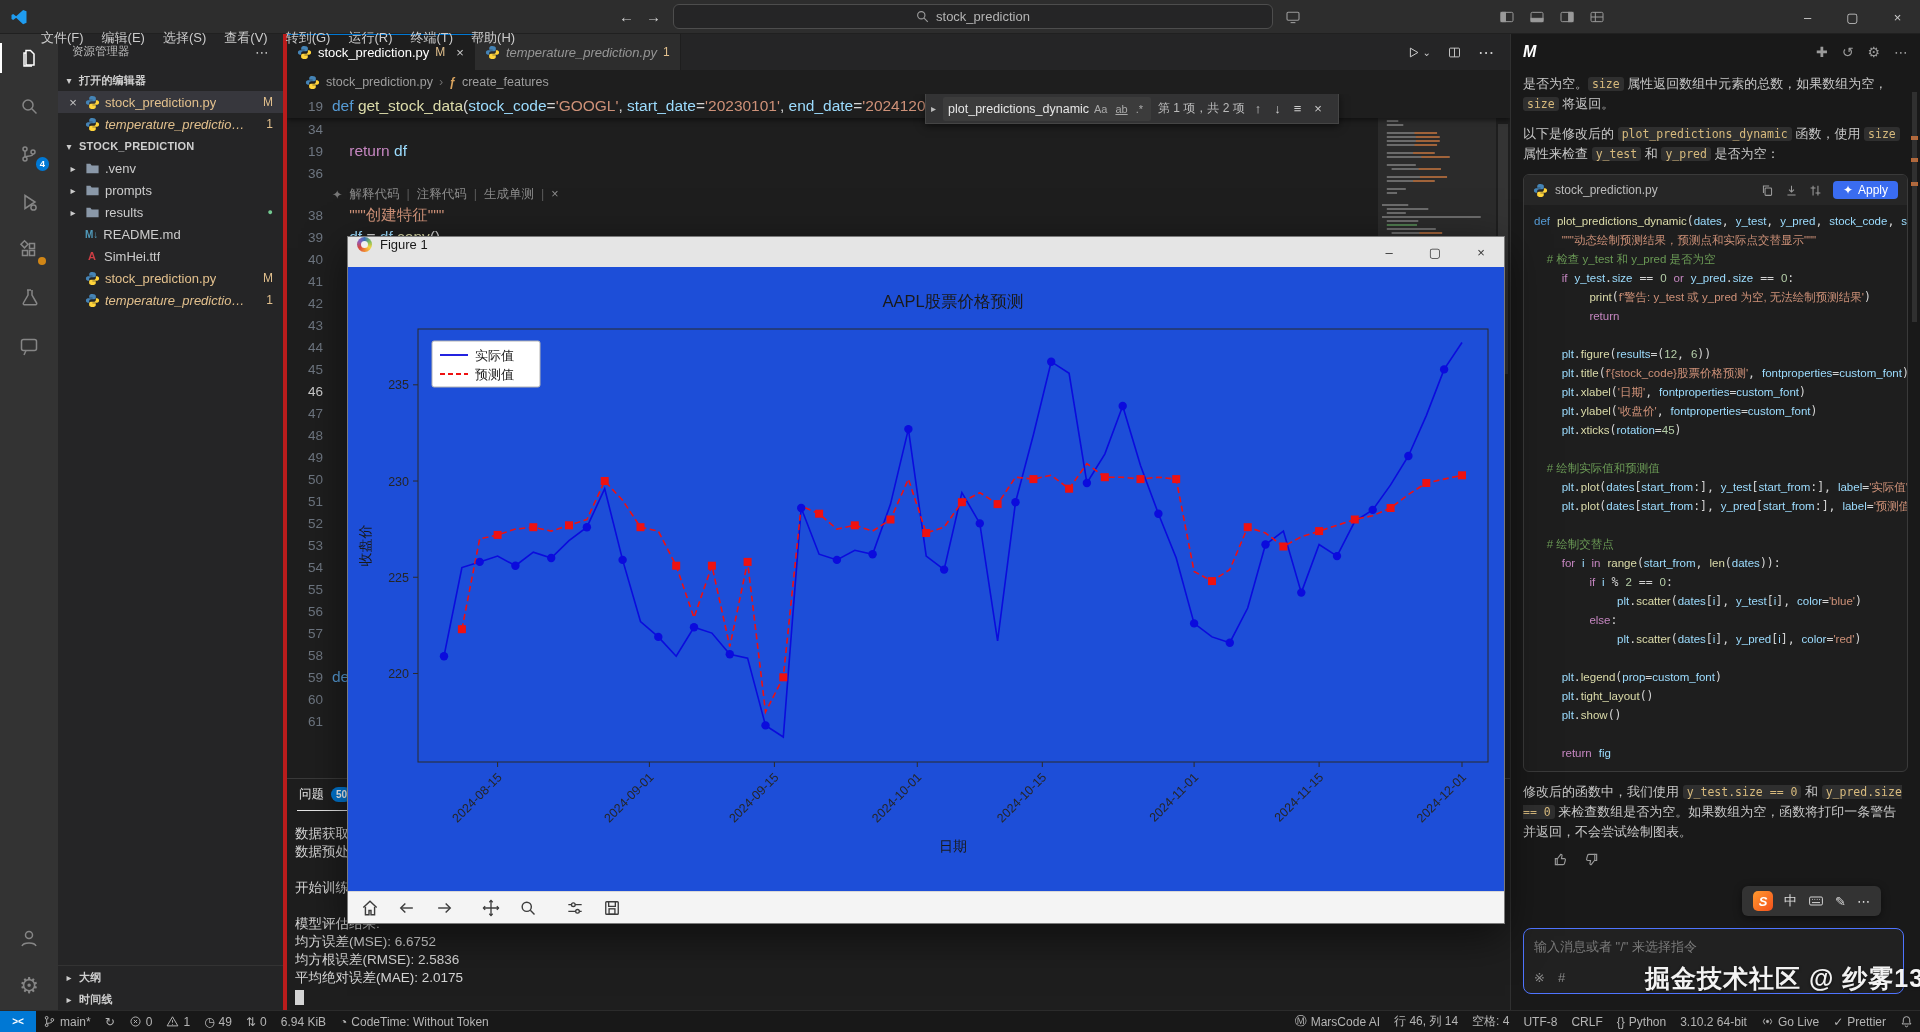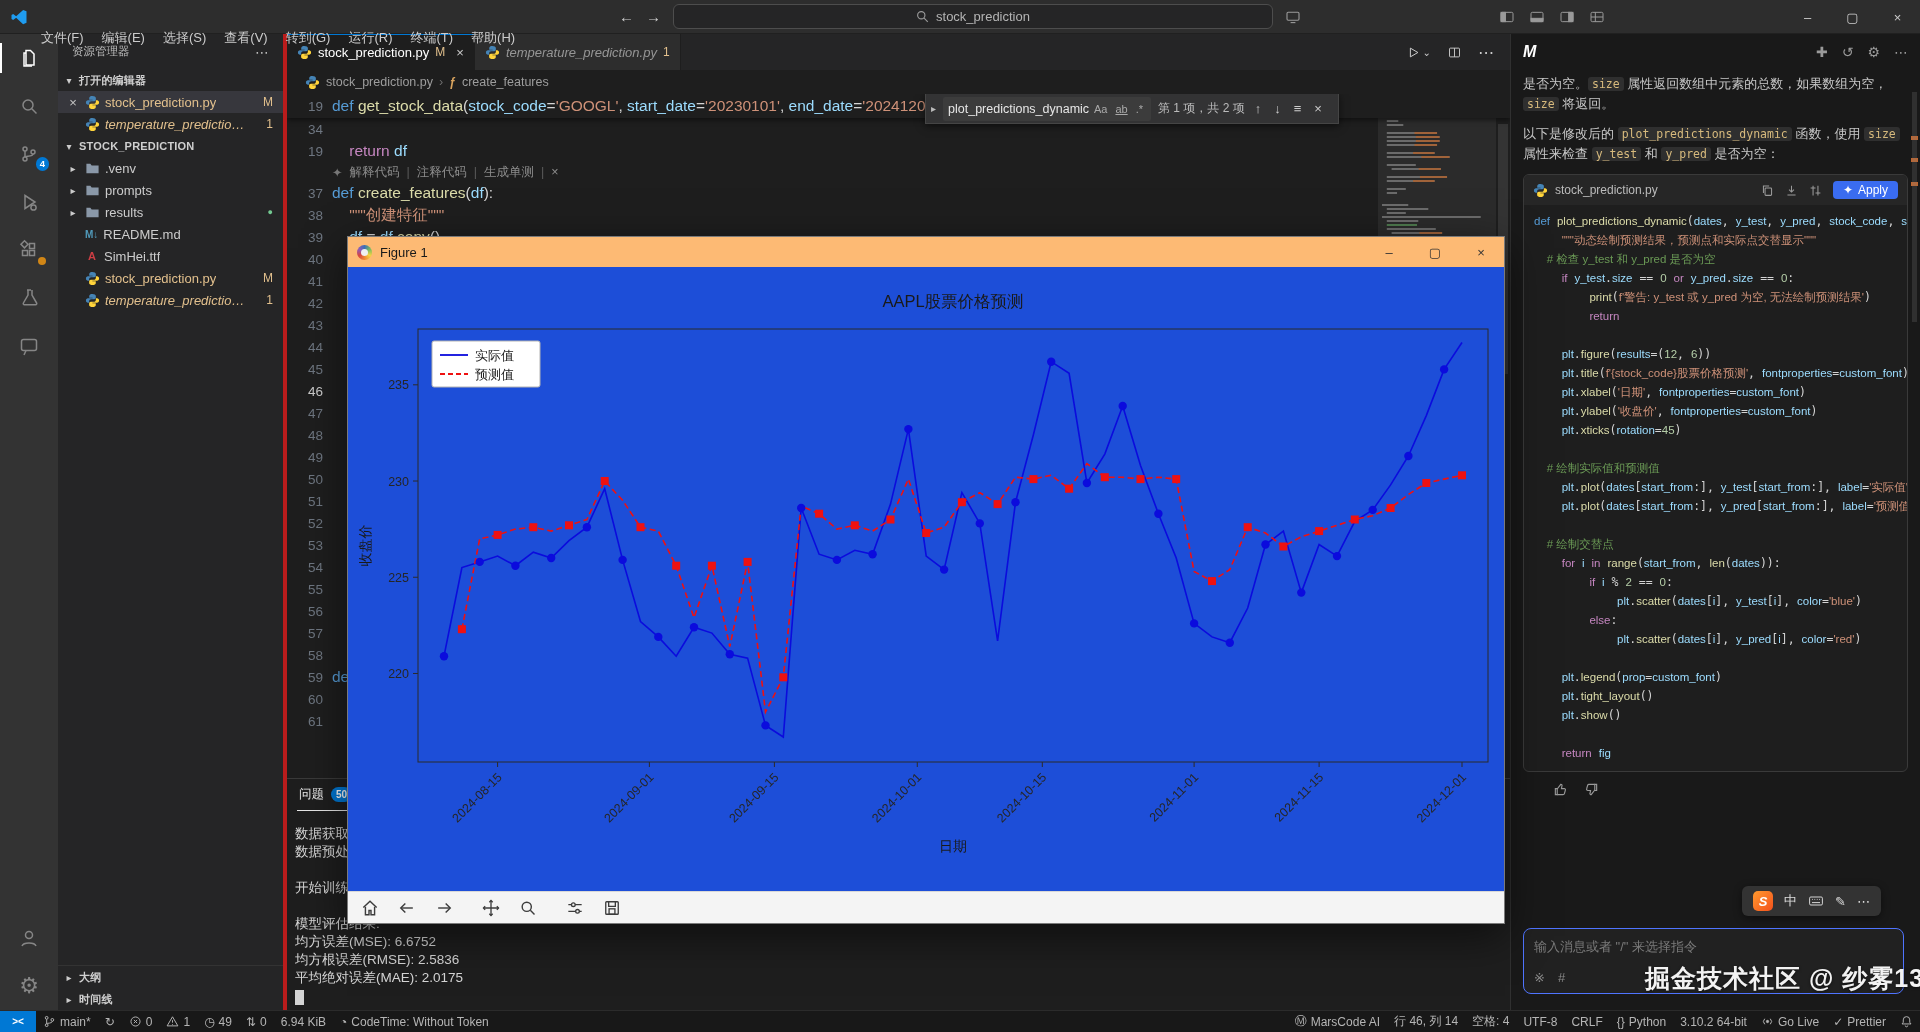--- a/index.html
+++ b/index.html
@@ -120,21 +120,21 @@
   
   .statusbar{position:absolute;bottom:0;left:0;right:0;height:22px;background:#181818;border-top:1px solid #2b2b2b;display:flex;align-items:center;font-size:12px;z-index:40;}
   .sb-left,.sb-right{display:flex;align-items:center;height:100%;}
   .sb-right{margin-left:auto;}
   .sb-item{display:flex;align-items:center;gap:4px;padding:0 7px;height:100%;color:#b5b5b5;white-space:nowrap;}
   .sb-item.remote{background:#0078d4;color:#fff;width:36px;justify-content:center;font-weight:700;font-size:10px;padding:0;}
   .sb-svg{width:13px;height:13px;stroke-width:1.2;}
 
   
   .figure-window{position:absolute;left:347px;top:236px;width:1158px;height:688px;background:#ffffff;border:1px solid #7a7a7a;box-shadow:0 12px 40px rgba(0,0,0,.55);z-index:50;display:flex;flex-direction:column;}
-  .fig-titlebar{height:30px;background:#fdba74;display:flex;align-items:center;padding-left:9px;gap:8px;color:#1a1a1a;font-size:13px;flex:none;}
+  .fig-titlebar{height:30px;background:#e5e5e5;display:flex;padding-left:9px;gap:8px;color:#1a1a1a;font-size:13px;flex:none;}
   .mpl-icon{width:15px;height:15px;border-radius:50%;background:conic-gradient(#3b6fb6,#78bc61,#f5d342,#ef8633,#d6453f,#8e5cb8,#3b6fb6);position:relative;flex:none;}
   .mpl-icon::after{content:'';position:absolute;inset:4px;background:#f0f0f0;border-radius:50%;}
   .fig-controls{margin-left:auto;display:flex;height:100%;}
   .fig-ctrl{width:46px;display:flex;align-items:center;justify-content:center;color:#333;font-size:13px;}
   .fig-canvas{flex:1;position:relative;background:#1d4ed8;font-family:"DejaVu Sans",sans-serif;}
   .fig-toolbar{height:32px;background:#f4f4f4;border-top:1px solid #d8d8d8;display:flex;align-items:center;gap:17px;padding-left:12px;flex:none;}
   .ft-btn{display:flex;align-items:center;justify-content:center;color:#3c3c3c;}
   .ft-btn svg{width:20px;height:20px;}
 
   
@@ -409,31 +409,31 @@
         <span class="bc-sep">›</span>
         <span class="bc-f">ƒ</span>
         <span>create_features</span>
       </div>
 
       <div class="code-area">
         <div class="sticky" id="sticky-line"><span class="gutter">19</span><span class="ccode"><span class="tok-kb">def</span> <span class="tok-f">get_stock_data</span>(<span class="tok-v">stock_code</span>=<span class="tok-s">'GOOGL'</span>, <span class="tok-v">start_date</span>=<span class="tok-s">'20230101'</span>, <span class="tok-v">end_date</span>=<span class="tok-s">'20241201'</span>):</span></div>
         <div id="code-lines">
             <div class="crow"><span class="gutter">34</span><span class="ccode"></span></div>
             <div class="crow"><span class="gutter">19</span><span class="ccode">    <span class="tok-kp">return</span> <span class="tok-v">df</span></span></div>
+            <div class="crow"><span class="gutter">36</span><span class="ccode"></span></div>
             <div class="lens">
               <span style="color:#777">✦</span>
               <span class="lk">解释代码</span>
               <span class="sep">|</span>
               <span class="lk">注释代码</span>
               <span class="sep">|</span>
               <span class="lk">生成单测</span>
               <span class="sep">|</span>
               <span class="lk">×</span>
             </div>
-            <div class="crow"><span class="gutter">37</span><span class="ccode"><span class="tok-kb">def</span> <span class="tok-f">create_features</span>(<span class="tok-v">df</span>):</span></div>
             <div class="crow"><span class="gutter">38</span><span class="ccode">    <span class="tok-s">"""创建特征"""</span></span></div>
             <div class="crow"><span class="gutter">39</span><span class="ccode">    <span class="tok-v">df</span> = <span class="tok-v">df</span>.<span class="tok-f">copy</span>()</span></div>
             <div class="crow"><span class="gutter">40</span><span class="ccode"></span></div>
             <div class="crow"><span class="gutter">41</span><span class="ccode">    <span class="tok-v">df</span>[<span class="tok-s">'MA5'</span>] = <span class="tok-v">df</span>[<span class="tok-s">'close'</span>].<span class="tok-f">rolling</span>(<span class="tok-n">5</span>).<span class="tok-f">mean</span>()</span></div>
             <div class="crow"><span class="gutter">42</span><span class="ccode">    <span class="tok-v">df</span>[<span class="tok-s">'MA10'</span>] = <span class="tok-v">df</span>[<span class="tok-s">'close'</span>].<span class="tok-f">rolling</span>(<span class="tok-n">10</span>).<span class="tok-f">mean</span>()</span></div>
             <div class="crow"><span class="gutter">43</span><span class="ccode">    <span class="tok-v">df</span>[<span class="tok-s">'MA20'</span>] = <span class="tok-v">df</span>[<span class="tok-s">'close'</span>].<span class="tok-f">rolling</span>(<span class="tok-n">20</span>).<span class="tok-f">mean</span>()</span></div>
             <div class="crow"><span class="gutter">44</span><span class="ccode">    <span class="tok-v">df</span>[<span class="tok-s">'STD5'</span>] = <span class="tok-v">df</span>[<span class="tok-s">'close'</span>].<span class="tok-f">rolling</span>(<span class="tok-n">5</span>).<span class="tok-f">std</span>()</span></div>
             <div class="crow"><span class="gutter">45</span><span class="ccode"></span></div>
             <div class="crow"><span class="gutter cur">46</span><span class="ccode">    <span class="tok-v">df</span>[<span class="tok-s">'return'</span>] = <span class="tok-v">df</span>[<span class="tok-s">'close'</span>].<span class="tok-f">pct_change</span>()</span></div>
             <div class="crow"><span class="gutter">47</span><span class="ccode">    <span class="tok-v">df</span>[<span class="tok-s">'momentum'</span>] = <span class="tok-v">df</span>[<span class="tok-s">'close'</span>] - <span class="tok-v">df</span>[<span class="tok-s">'close'</span>].<span class="tok-f">shift</span>(<span class="tok-n">5</span>)</span></div>
@@ -610,20 +610,21 @@
             <span class="tok-v">plt</span>.<span class="tok-f">scatter</span>(<span class="tok-v">dates</span>[<span class="tok-v">i</span>], <span class="tok-v">y_test</span>[<span class="tok-v">i</span>], <span class="tok-v">color</span>=<span class="tok-s">'blue'</span>)
         <span class="tok-kp">else</span>:
             <span class="tok-v">plt</span>.<span class="tok-f">scatter</span>(<span class="tok-v">dates</span>[<span class="tok-v">i</span>], <span class="tok-v">y_pred</span>[<span class="tok-v">i</span>], <span class="tok-v">color</span>=<span class="tok-s">'red'</span>)
  
     <span class="tok-v">plt</span>.<span class="tok-f">legend</span>(<span class="tok-v">prop</span>=<span class="tok-v">custom_font</span>)
     <span class="tok-v">plt</span>.<span class="tok-f">tight_layout</span>()
     <span class="tok-v">plt</span>.<span class="tok-f">show</span>()
  
     <span class="tok-kp">return</span> <span class="tok-v">fig</span></pre>
         </div>
+        <p id="as-para3">修改后的函数中，我们使用 <code class="inline">y_test.size == 0</code> 和 <code class="inline">y_pred.size == 0</code> 来检查数组是否为空。如果数组为空，函数将打印一条警告并返回，不会尝试绘制图表。</p>
         <div class="feedback">
           <svg class="fb" viewBox="0 0 16 16" fill="none" stroke="currentColor" stroke-width="1.2">
               <path d="M2.5 7h2v6.5h-2z"></path>
               <path d="M4.5 13.5h6.2a1.5 1.5 0 001.45-1.1l1-3.6A1.3 1.3 0 0011.9 7H9l.6-3A1.2 1.2 0 008.3 2.5L4.5 7.5"></path>
             </svg>
           <svg class="fb" style="transform:rotate(180deg)" viewBox="0 0 16 16" fill="none" stroke="currentColor" stroke-width="1.2">
               <path d="M2.5 7h2v6.5h-2z"></path>
               <path d="M4.5 13.5h6.2a1.5 1.5 0 001.45-1.1l1-3.6A1.3 1.3 0 0011.9 7H9l.6-3A1.2 1.2 0 008.3 2.5L4.5 7.5"></path>
             </svg>
         </div>

